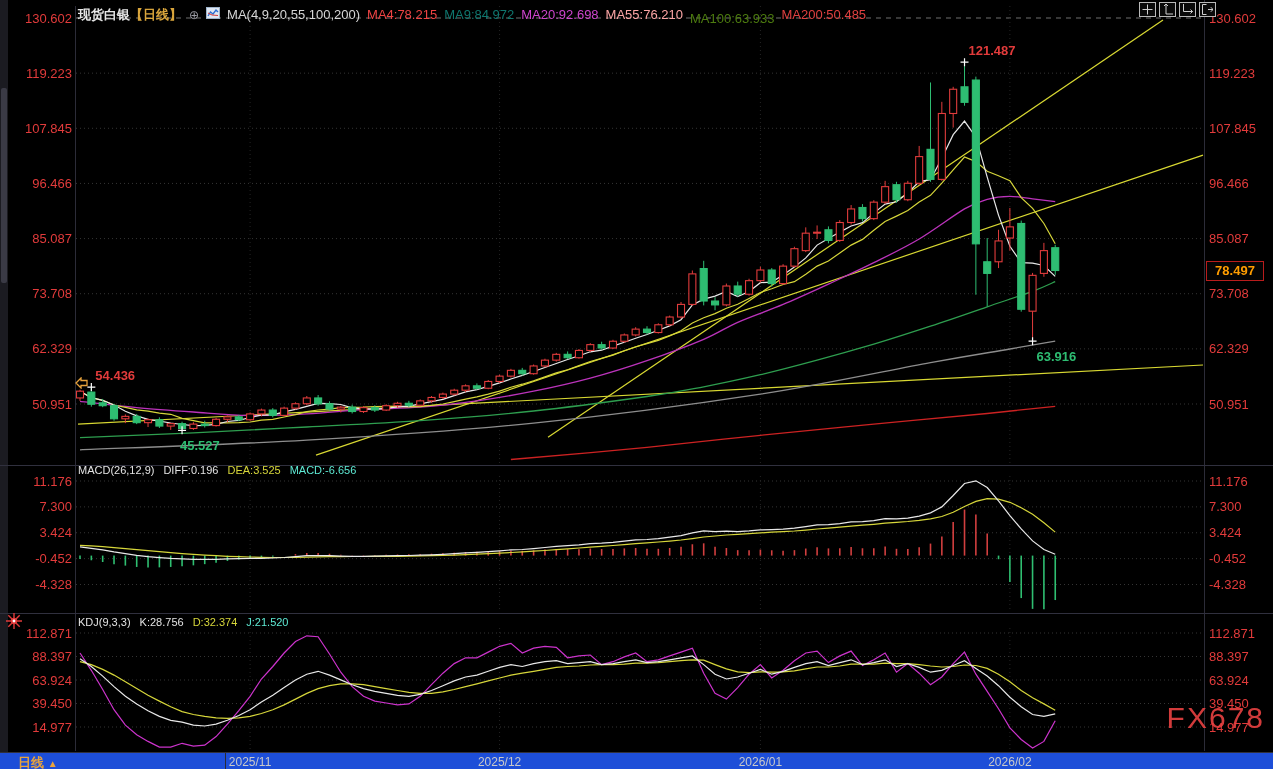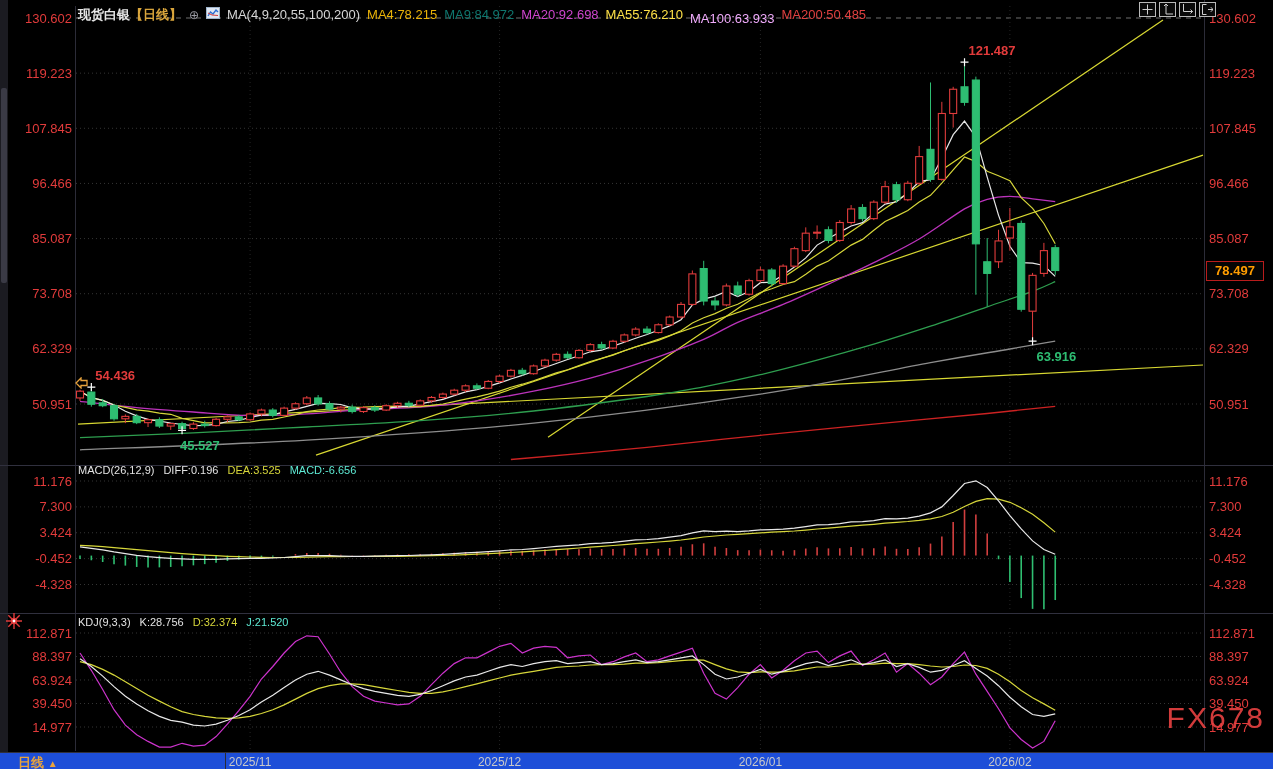--- a/index.html
+++ b/index.html
@@ -7,22 +7,22 @@
          font-family:"Liberation Sans","DejaVu Sans",sans-serif;}
   svg text{font-family:"Liberation Sans","DejaVu Sans",sans-serif;}
   .scrollbar{position:absolute;left:0;top:0;width:8px;height:769px;background:#1b1b21;}
   .scroll-thumb{position:absolute;left:1px;top:88px;width:6px;height:195px;background:#3a3a45;border-radius:2px;}
   .title-row{position:absolute;left:78px;top:3px;display:flex;align-items:center;gap:7px;
              font-size:13px;white-space:nowrap;z-index:5;}
   .t-symbol{color:#e6e6e6;font-weight:bold;}
   .t-period{color:#d9a53c;font-weight:bold;}
   .t-plus{color:#9a9aa2;font-size:12px;}
   .t-magroup{color:#d6d6d6;}
-  .c-ma4{color:#eab308;} .c-ma9{color:#0f766e;} .c-ma20{color:#cc44cc;}
-  .c-ma55{color:#fde047;} .c-ma100{color:#f0abfc;margin-top:8px;} .c-ma200{color:#e04040;}
+  .c-ma4{color:#ef4444;} .c-ma9{color:#0f766e;} .c-ma20{color:#cc44cc;}
+  .c-ma55{color:#fca5a5;} .c-ma100{color:#4d7c0f;margin-top:8px;} .c-ma200{color:#e04040;}
   .panel-header{position:absolute;left:78px;display:flex;gap:9px;font-size:11px;white-space:nowrap;z-index:5;}
   .ph-white{color:#e2e2e2;} .ph-yellow{color:#d6d63a;} .ph-magenta{color:#5eead4;}
   .macd-header{top:464px;} .kdj-header{top:616px;text-align:right;}
   .price-badge{position:absolute;left:1206px;top:261px;width:56px;height:18px;line-height:18px;
                text-align:center;border:1px solid #b91c1c;background:#050505;color:#ff9d00;
                font-size:13px;font-weight:bold;z-index:6;}
   .bottom-bar{position:absolute;left:0;top:752px;width:1273px;height:17px;background:#1d4ed8;
               border-top:1px solid #30303c;z-index:4;}
   .bb-period{position:absolute;left:18px;top:1px;font-size:13px;font-weight:bold;color:#e8a33d;}
   .bb-arrow{color:#e8a33d;font-size:10px;}

